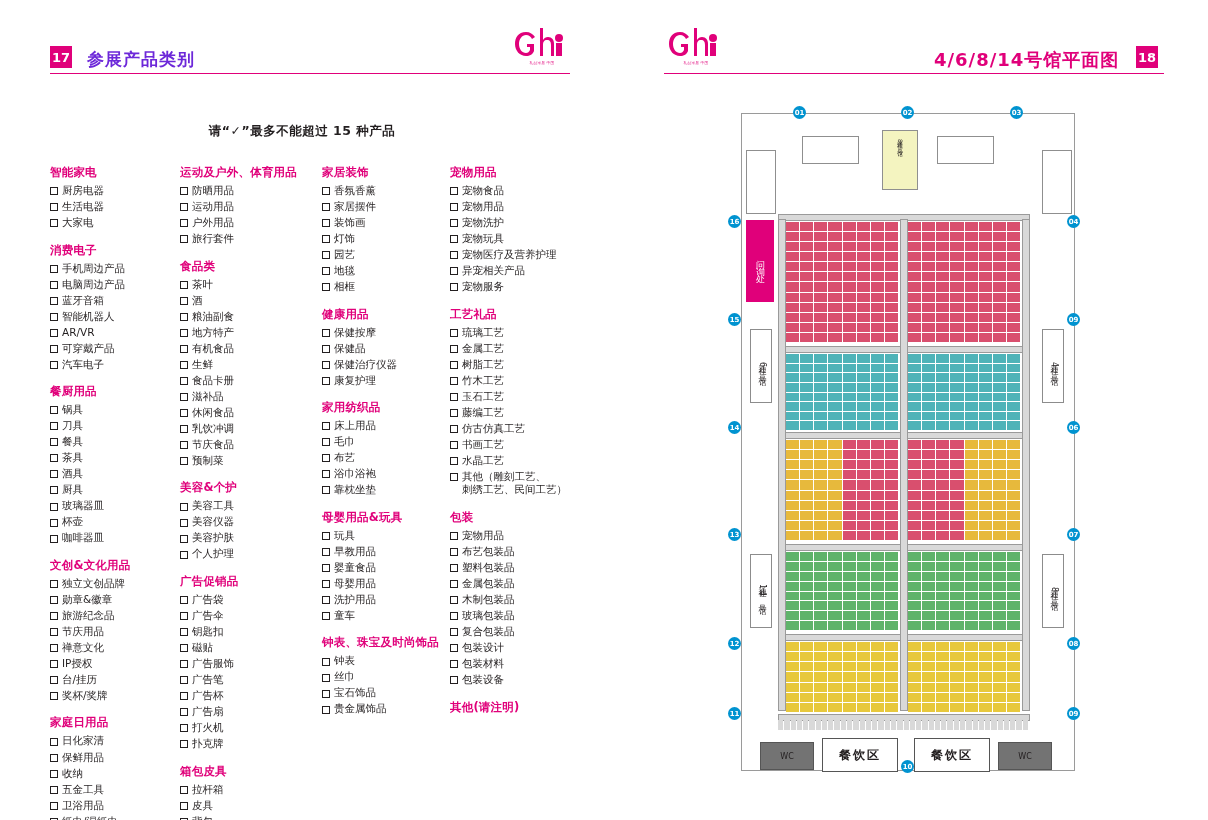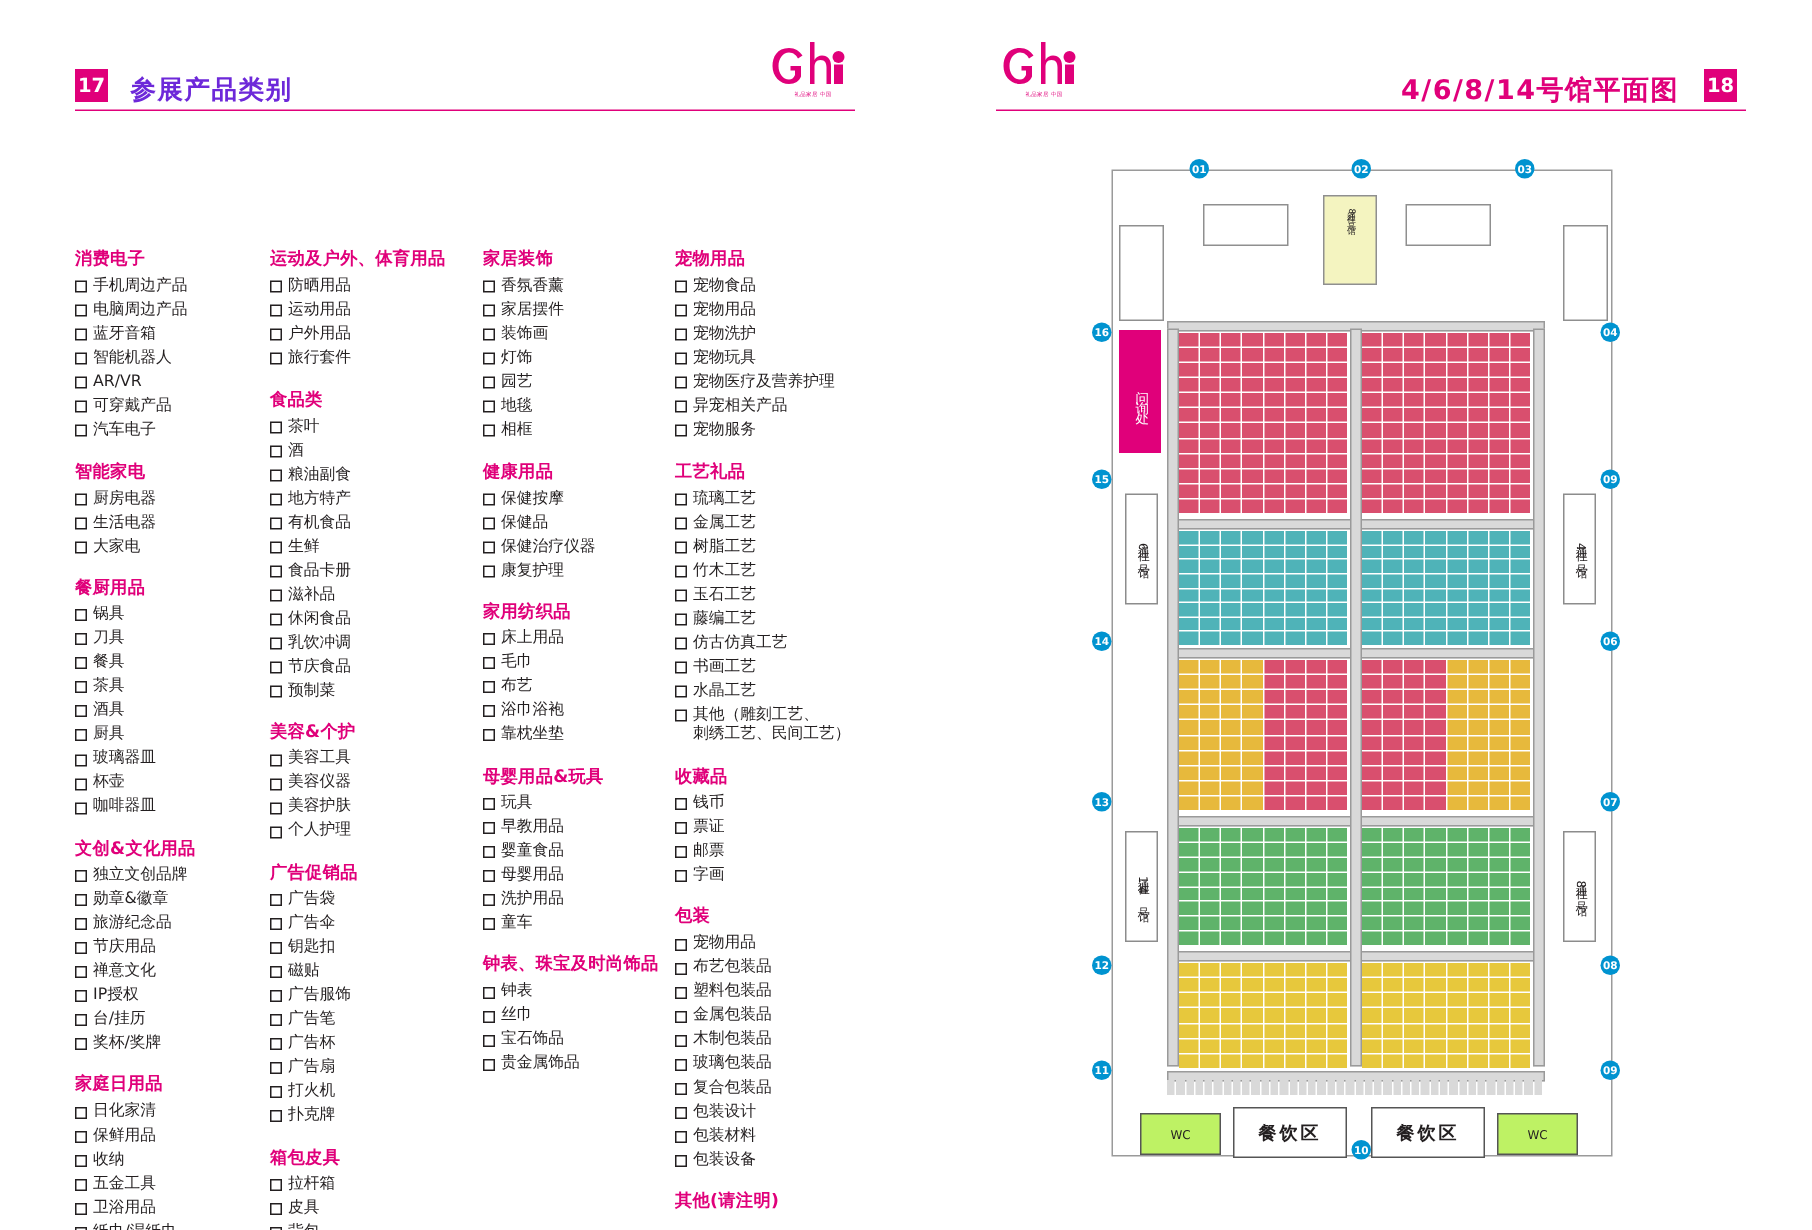--- a/index.html
+++ b/index.html
@@ -84,21 +84,21 @@
     position:absolute;background:#e0007a;color:#fff;font-size:9px;
     display:flex;align-items:center;justify-content:center;
     writing-mode:vertical-rl;letter-spacing:2px;border:1px solid #e0007a;
   }
   .foodbox{
     position:absolute;background:#fff;border:1px solid #555;
     display:flex;align-items:center;justify-content:center;
     font-size:12px;font-weight:bold;color:#231f20;letter-spacing:2px;
   }
   .wcbox{
-    position:absolute;background:#bef264;border:1px solid #555;
+    position:absolute;background:#737373;border:1px solid #555;
     display:flex;align-items:center;justify-content:center;
     font-size:8px;color:#231f20;
   }
   .grid{position:absolute;display:grid;gap:1px;}
   .cell{font-size:2.6px;line-height:1;color:#fff;overflow:hidden;
         display:flex;align-items:center;justify-content:center;
         writing-mode:vertical-rl;}
   .aisle{position:absolute;background:#d9d9d9;border:1px solid #9a9a9a;}
   .toplabel{position:absolute;font-size:6px;color:#231f20;writing-mode:vertical-rl;letter-spacing:1px;}
   .smallblk{position:absolute;border:1px solid #8f8f8f;background:#fff;}
@@ -119,25 +119,41 @@
     <div class="logo" style="left:512px;top:26px;">
       <svg width="56" height="34" viewBox="0 0 56 34">
         <path d="M14 6 C6 6 3 12 3 18 C3 25 8 30 14 30 C18 30 21 28 22 25 L22 18 L15 18 L15 21 L18 21 L18 24 C17 26 16 27 14 27 C10 27 7 23 7 18 C7 13 10 9 14 9 C17 9 19 11 20 13 L23 11 C21 8 18 6 14 6 Z" fill="#e0007a"></path>
         <path d="M28 2 L31 2 L31 14 C32 12 34 11 36 11 C40 11 42 14 42 18 L42 30 L39 30 L39 19 C39 16 38 14 35 14 C32 14 31 16 31 19 L31 30 L28 30 Z" fill="#e0007a"></path>
         <circle cx="47" cy="12" r="4" fill="#e0007a"></circle>
         <path d="M44 17 L50 17 L50 30 L44 30 Z" fill="#e0007a"></path>
       </svg>
       <div class="sub">礼品家居 中国</div>
     </div>
 
+    <div class="instruction">请“✓”最多不能超过 15 种产品</div>
 
     <div class="cols">
 
       <div class="col c0">
         <div class="grp">
+          <h4>智能家电</h4>
+          <div class="itm">
+              <span class="box"></span>
+              <span class="tx">厨房电器</span>
+            </div>
+          <div class="itm">
+              <span class="box"></span>
+              <span class="tx">生活电器</span>
+            </div>
+          <div class="itm">
+              <span class="box"></span>
+              <span class="tx">大家电</span>
+            </div>
+        </div>
+        <div class="grp">
           <h4>消费电子</h4>
           <div class="itm">
               <span class="box"></span>
               <span class="tx">手机周边产品</span>
             </div>
           <div class="itm">
               <span class="box"></span>
               <span class="tx">电脑周边产品</span>
             </div>
           <div class="itm">
@@ -152,35 +168,20 @@
               <span class="box"></span>
               <span class="tx">AR/VR</span>
             </div>
           <div class="itm">
               <span class="box"></span>
               <span class="tx">可穿戴产品</span>
             </div>
           <div class="itm">
               <span class="box"></span>
               <span class="tx">汽车电子</span>
-            </div>
-        </div>
-        <div class="grp">
-          <h4>智能家电</h4>
-          <div class="itm">
-              <span class="box"></span>
-              <span class="tx">厨房电器</span>
-            </div>
-          <div class="itm">
-              <span class="box"></span>
-              <span class="tx">生活电器</span>
-            </div>
-          <div class="itm">
-              <span class="box"></span>
-              <span class="tx">大家电</span>
             </div>
         </div>
         <div class="grp">
           <h4>餐厨用品</h4>
           <div class="itm">
               <span class="box"></span>
               <span class="tx">锅具</span>
             </div>
           <div class="itm">
               <span class="box"></span>
@@ -620,39 +621,20 @@
               <span class="tx">书画工艺</span>
             </div>
           <div class="itm">
               <span class="box"></span>
               <span class="tx">水晶工艺</span>
             </div>
           <div class="itm">
               <span class="box"></span>
               <span class="tx">其他（雕刻工艺、
    刺绣工艺、民间工艺）</span>
-            </div>
-        </div>
-        <div class="grp">
-          <h4>收藏品</h4>
-          <div class="itm">
-              <span class="box"></span>
-              <span class="tx">钱币</span>
-            </div>
-          <div class="itm">
-              <span class="box"></span>
-              <span class="tx">票证</span>
-            </div>
-          <div class="itm">
-              <span class="box"></span>
-              <span class="tx">邮票</span>
-            </div>
-          <div class="itm">
-              <span class="box"></span>
-              <span class="tx">字画</span>
             </div>
         </div>
         <div class="grp">
           <h4>包装</h4>
           <div class="itm">
               <span class="box"></span>
               <span class="tx">宠物用品</span>
             </div>
           <div class="itm">
               <span class="box"></span>

